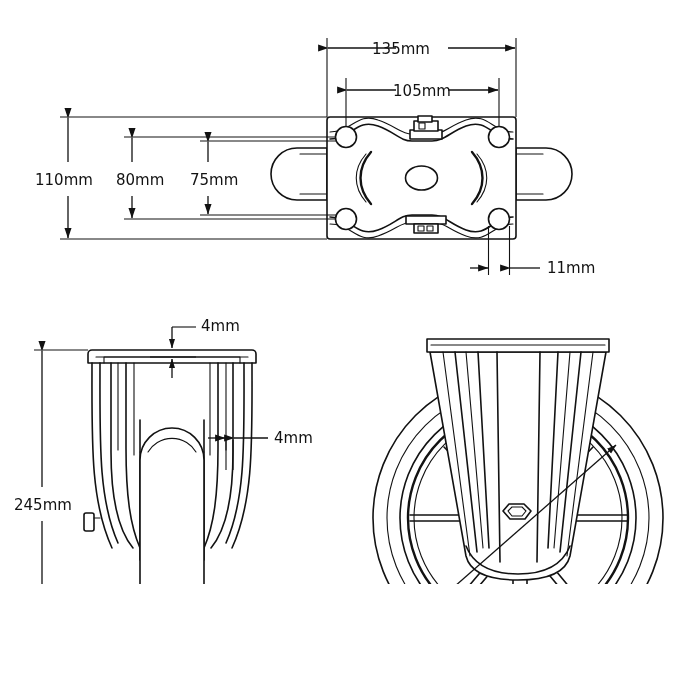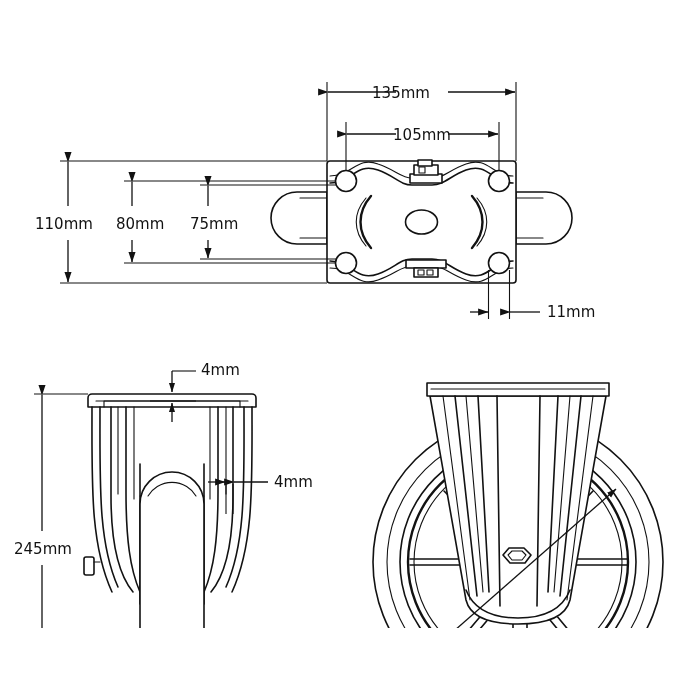--- a/index.html
+++ b/index.html
@@ -8,21 +8,20 @@
     padding: 0;
     background: #ffffff;
   }
   #sheet {
     position: relative;
     width: 700px;
     height: 584px;
     background: #ffffff;
     overflow: hidden;
     font-family: "DejaVu Sans", "Liberation Sans", sans-serif;
-    margin-top: 44px;
   }
   #sheet svg {
     display: block;
     position: absolute;
     left: 0;
     top: 0;
   }
   .dimtext {
     font-family: "DejaVu Sans", "Liberation Sans", sans-serif;
     font-size: 15px;

